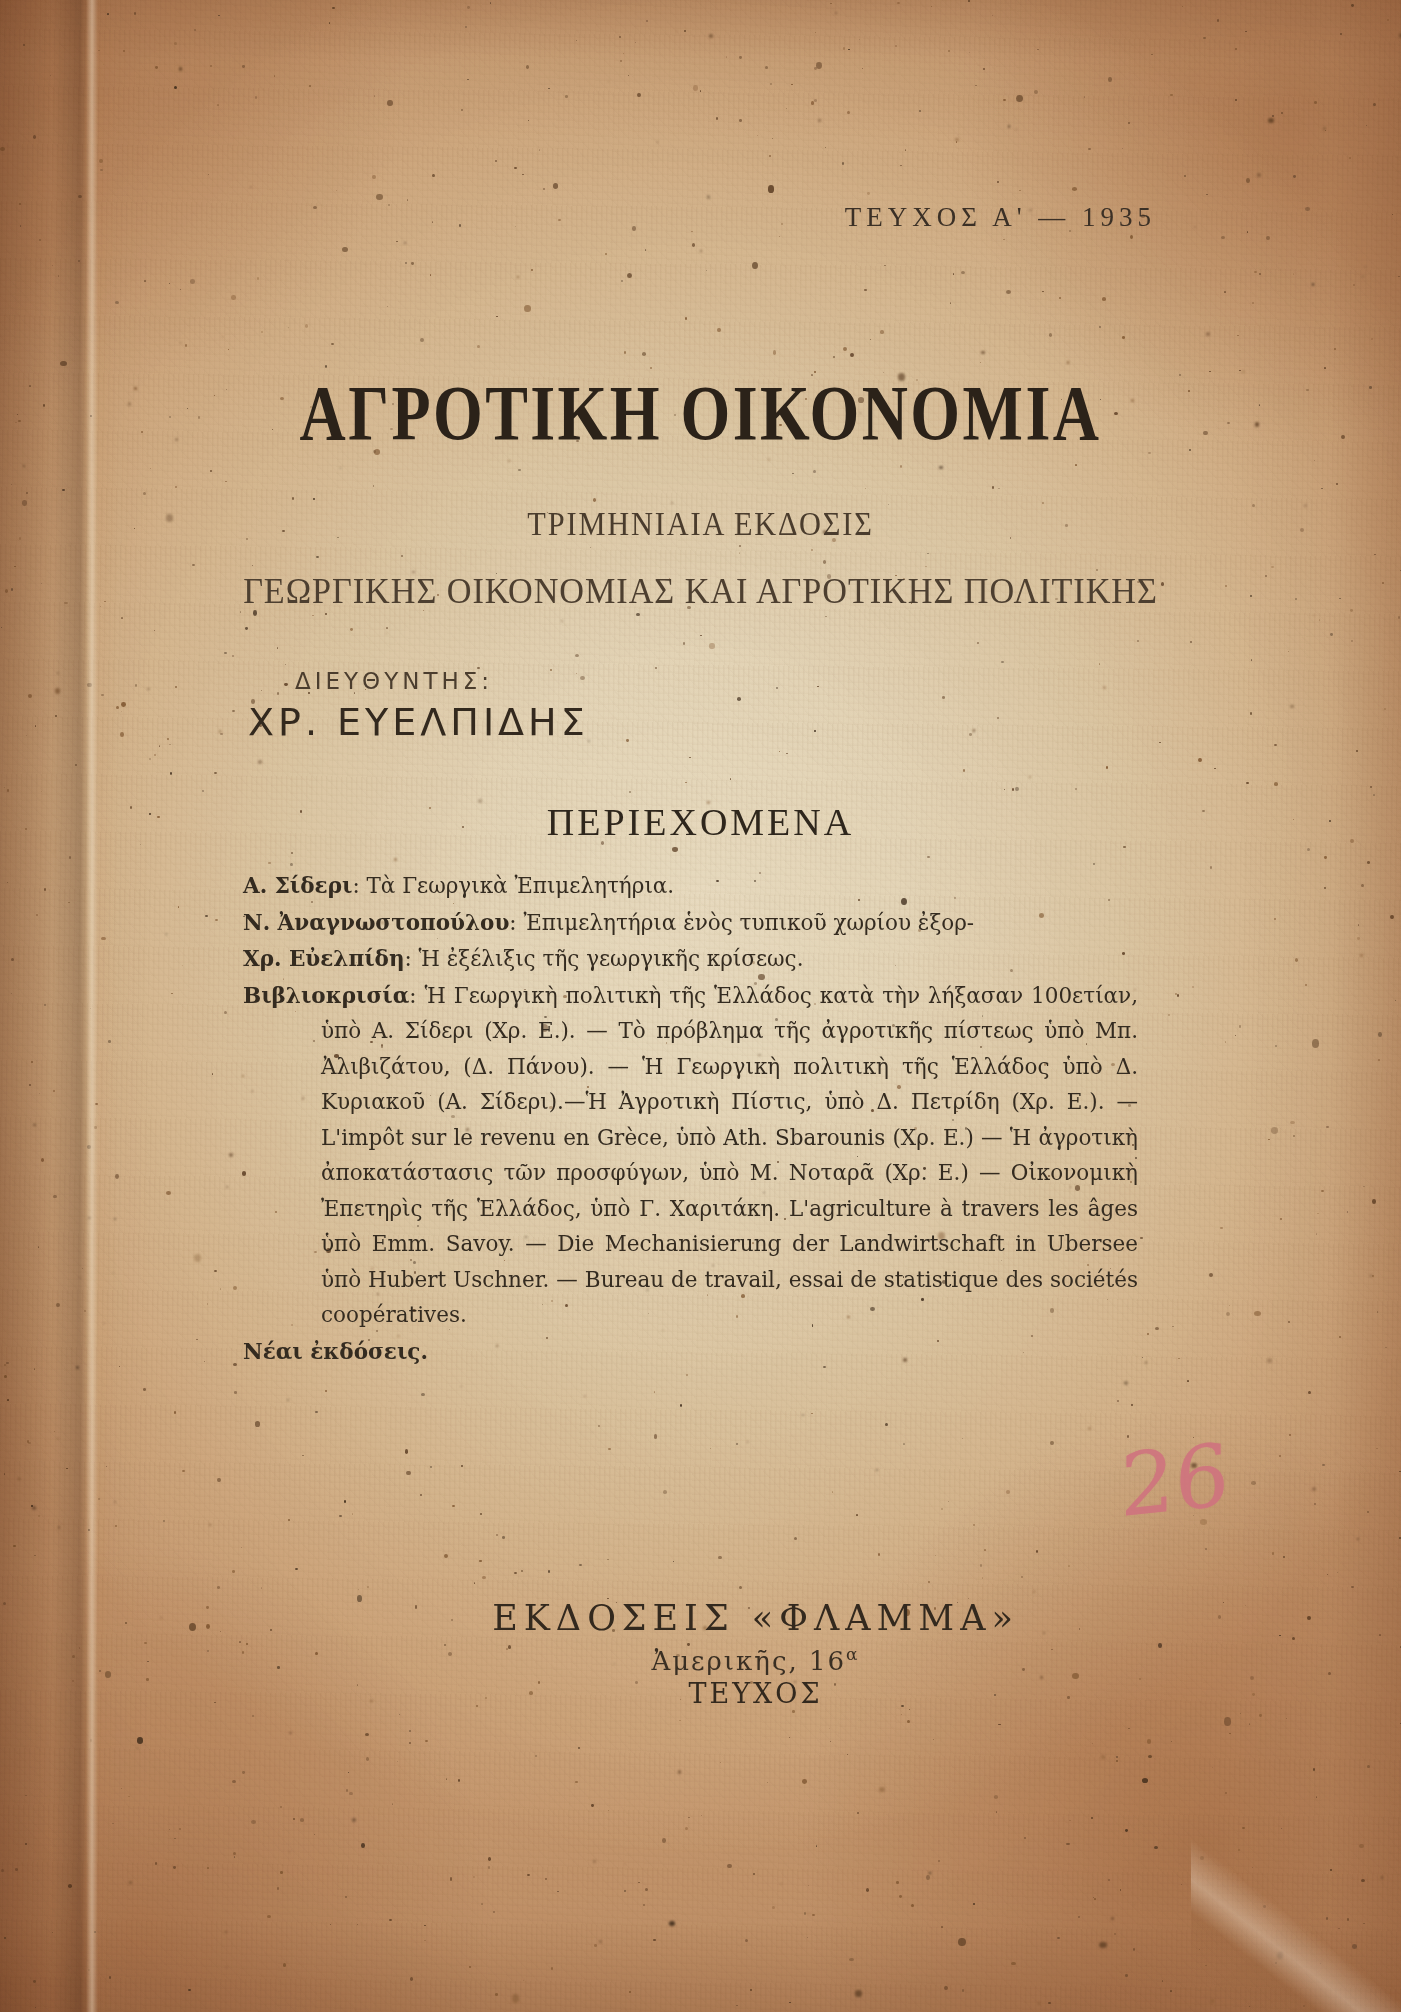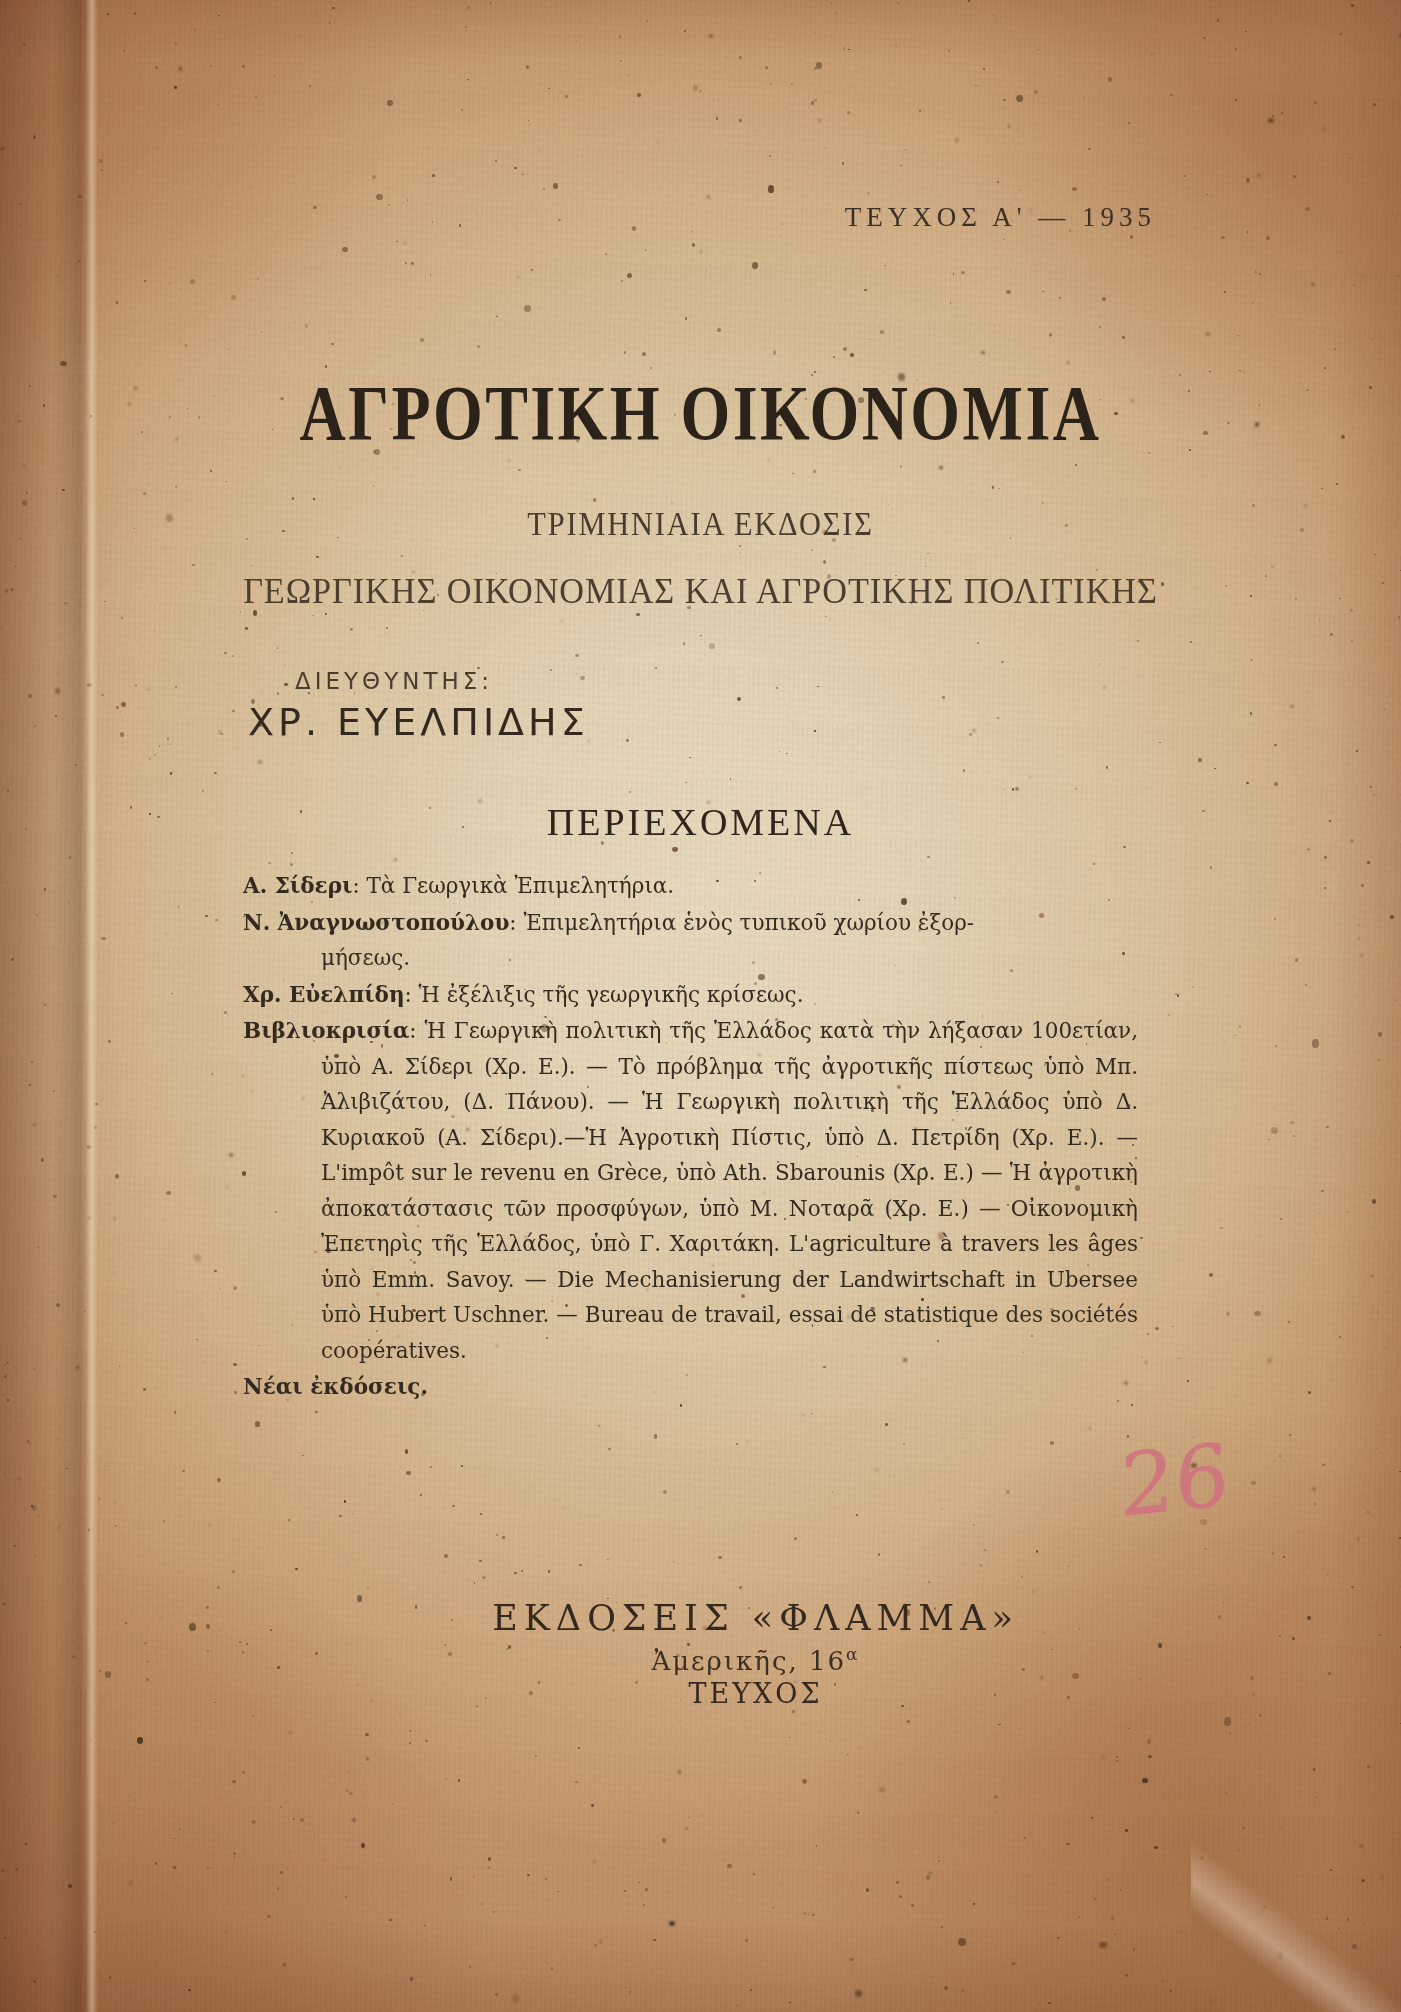--- a/index.html
+++ b/index.html
@@ -1525,21 +1525,20 @@
     <div class="director-name">ΧΡ. ΕΥΕΛΠΙΔΗΣ</div>
 
     <div class="contents-heading">ΠΕΡΙΕΧΟΜΕΝΑ</div>
 
     <div class="contents" id="contents-list">
         <div class="entry">
           <div class=""><span class="lbl">Α. Σίδερι</span><span>: Τὰ Γεωργικὰ Ἐπιμελητήρια.</span></div>
         </div>
         <div class="entry">
           <div><span class="lbl">Ν. Ἀναγνωστοπούλου</span><span>: Ἐπιμελητήρια ἑνὸς τυπικοῦ χωρίου ἐξορ-</span></div>
-          <div class="cont" style="padding-left: 78px;">μήσεως.</div>
         </div>
         <div class="entry">
           <div class=""><span class="lbl">Χρ. Εὐελπίδη</span><span>: Ἡ ἐξέλιξις τῆς γεωργικῆς κρίσεως.</span></div>
         </div>
         <div class="entry">
           <div class="jblock-ind"><span class="lbl">Βιβλιοκρισία</span><span>: Ἡ Γεωργικὴ πολιτικὴ τῆς Ἑλλάδος κατὰ τὴν λήξασαν 100ετίαν, ὑπὸ Α. Σίδερι (Χρ. Ε.). — Τὸ πρόβλημα τῆς ἀγροτικῆς πίστεως ὑπὸ Μπ. Ἀλιβιζάτου, (Δ. Πάνου). — Ἡ Γεωργικὴ πολιτικὴ τῆς Ἑλλάδος ὑπὸ Δ. Κυριακοῦ (Α. Σίδερι).—Ἡ Ἀγροτικὴ Πίστις, ὑπὸ Δ. Πετρίδη (Χρ. Ε.). — L'impôt sur le revenu en Grèce, ὑπὸ Ath. Sbarounis (Χρ. Ε.) — Ἡ ἀγροτικὴ ἀποκατάστασις τῶν προσφύγων, ὑπὸ Μ. Νοταρᾶ (Χρ. Ε.) — Οἰκονομικὴ Ἐπετηρὶς τῆς Ἑλλάδος, ὑπὸ Γ. Χαριτάκη. L'agriculture à travers les âges ὑπὸ Emm. Savoy. — Die Mechanisierung der Landwirtschaft in Ubersee ὑπὸ Hubert Uschner. — Bureau de travail, essai de statistique des sociétés coopératives.</span></div>
         </div>
         <div class="entry">
           <div class=""><span class="lbl">Νέαι ἐκδόσεις.</span></div>
         </div>

